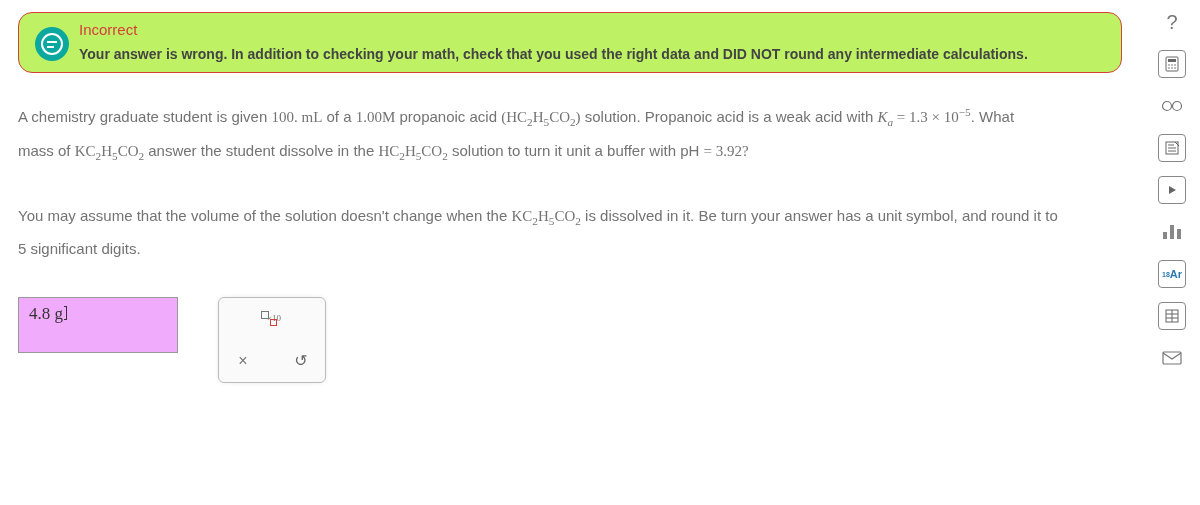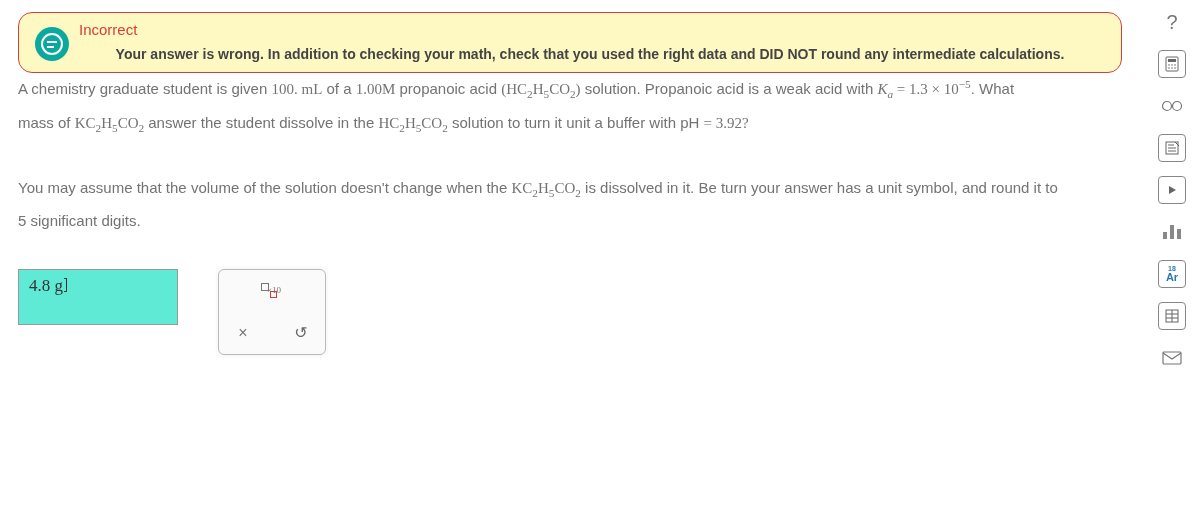--- a/index.html
+++ b/index.html
@@ -14,21 +14,22 @@
   }
   .content-area {
     padding: 12px 18px;
     width: 1140px;
   }
   .feedback-box {
     border: 1.5px solid #d43f3a;
     border-radius: 14px;
     padding: 8px 20px 10px 60px;
     position: relative;
-    background: #fef9c3;
+    margin-bottom: 28px;
+    background: #bef264;
   }
   .feedback-icon-wrap {
     position: absolute;
     left: 16px;
     top: 14px;
     width: 34px;
     height: 34px;
     border-radius: 50%;
     background: #0aa89e;
     display: flex;
@@ -56,39 +57,38 @@
   .feedback-title {
     color: #d43f3a;
     font-size: 15px;
     margin-bottom: 8px;
     font-weight: 500;
   }
   .feedback-msg {
     color: #444;
     font-size: 14px;
     font-weight: 700;
-    text-align: center;
   }
   .question-body {
     line-height: 2.1;
     color: #737373;
     font-size: 15px;
   }
   .math { font-family: "Times New Roman", serif; }
   sub { font-size: 0.75em; vertical-align: sub; font-family: "Times New Roman", serif;}
   sup { font-size: 0.75em; vertical-align: super; font-family: "Times New Roman", serif;}
   .answer-row {
     display: flex;
     align-items: flex-start;
     gap: 40px;
     margin-top: 32px;
   }
   .answer-box {
     border: 1px solid #999;
-    background: #5eead4;
+    background: #f0abfc;
     width: 160px;
     height: 56px;
     padding: 6px 10px;
     font-family: "Times New Roman", serif;
     font-size: 17px;
     position: relative;
   }
   .cursor-line {
     display: inline-block;
     border-right: 1px solid #333;
@@ -163,21 +163,20 @@
     justify-content: center;
     cursor: pointer;
     color: #555;
     font-size: 14px;
   }
   .rail-btn.noborder { border:none; font-size:20px; color:#777;}
   .rail-ar {
     font-size: 11px;
     color: #2a7ab0;
     font-weight: bold;
-    flex-direction: column;
     line-height: 1;
   }
 </style>
 </head>
 <body>
 
 <div class="content-area">
   <div class="feedback-box">
     <div class="feedback-icon-wrap">
       <div class="feedback-icon-inner"></div>

